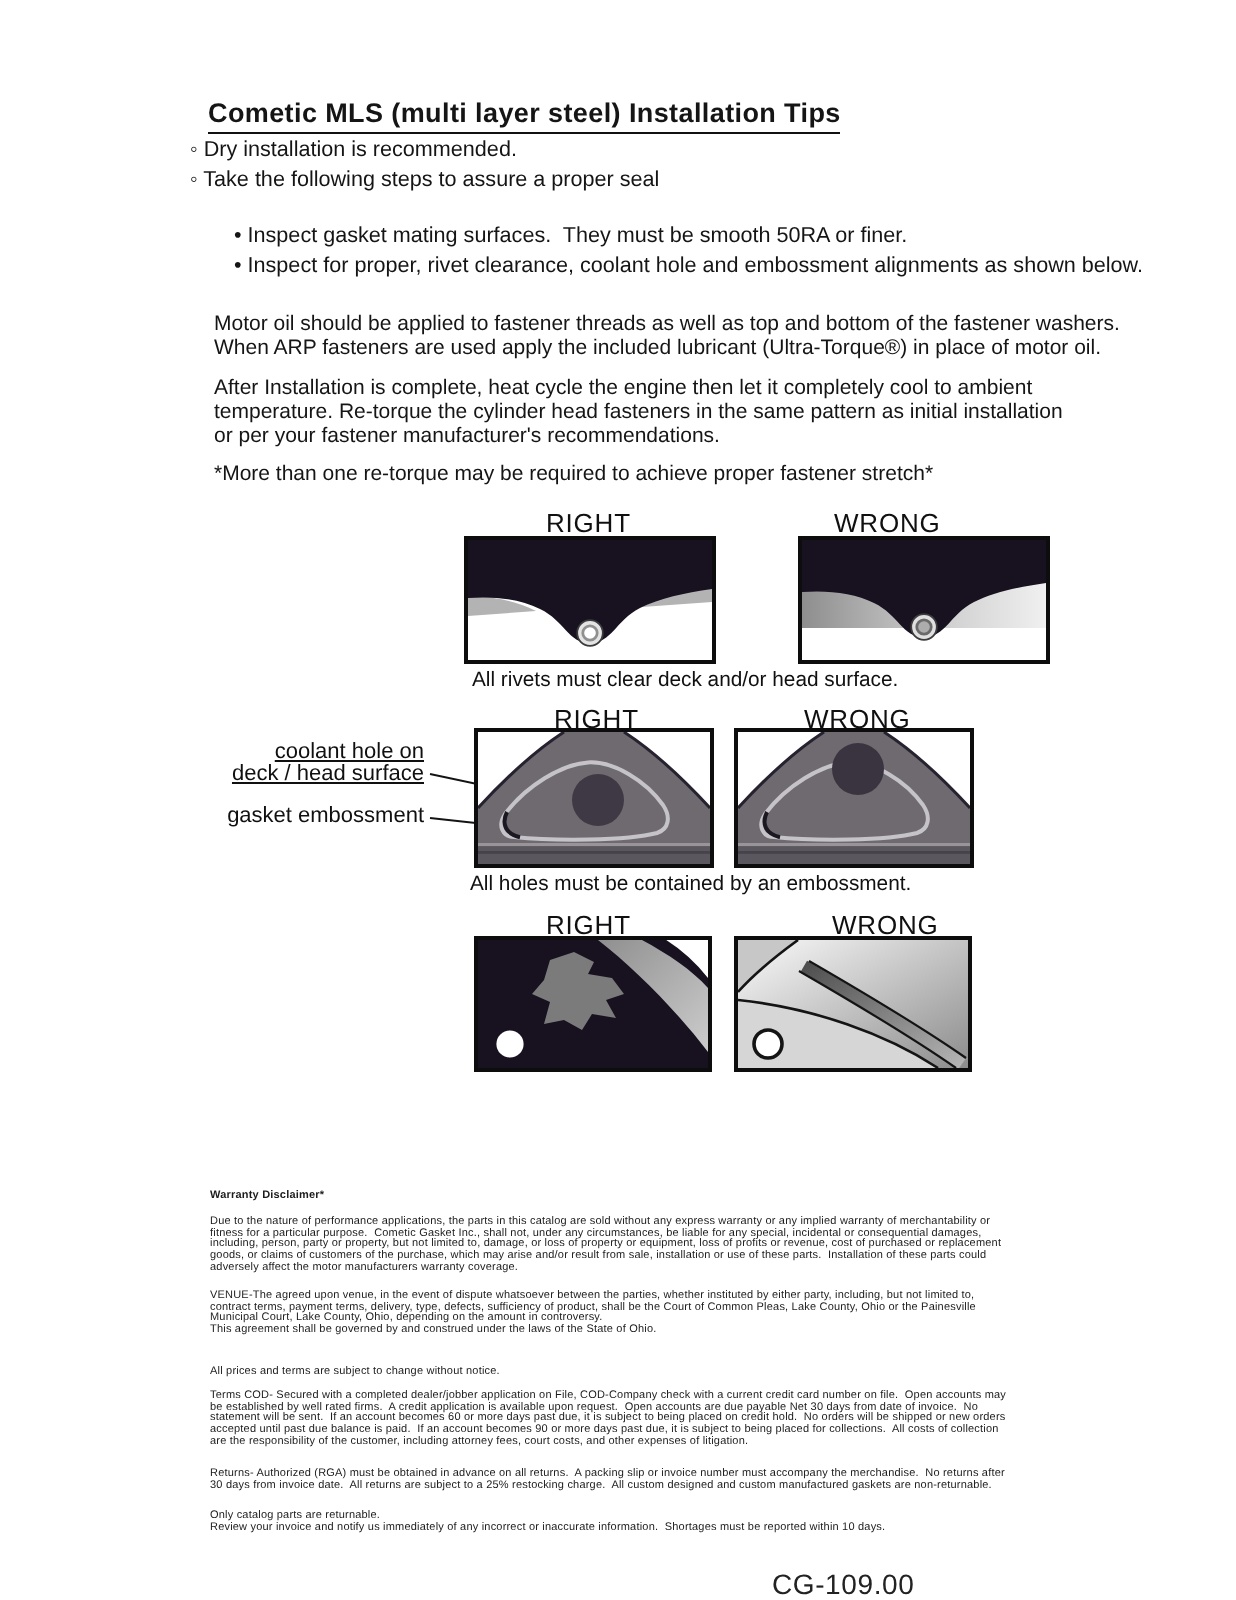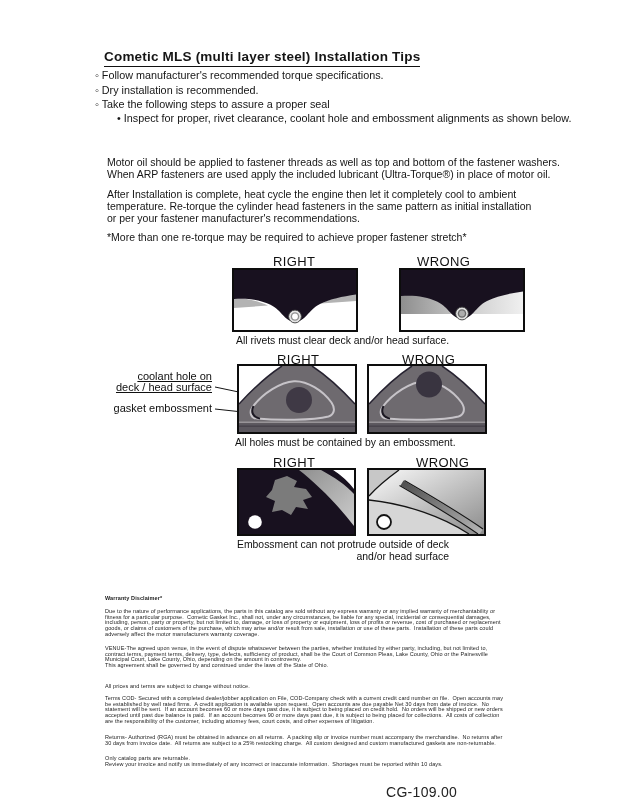--- a/index.html
+++ b/index.html
@@ -29,21 +29,21 @@
 
   .panel{border:2px solid #0d0d0d;background:#fff;line-height:0;}
   .panel svg{display:block;}
   #p1r{left:232px;top:244px;width:122px;height:60px;}
   #p1w{left:399px;top:244px;width:122px;height:60px;}
   #p2r{left:237px;top:340px;width:116px;height:66px;}
   #p2w{left:367px;top:340px;width:116px;height:66px;}
   #p3r{left:237px;top:444px;width:115px;height:64px;}
   #p3w{left:367px;top:444px;width:115px;height:64px;}
 
-  .caption{font-size:10.4px;line-height:12.4px;white-space:pre;color:#101010;text-align:right;}
+  .caption{font-size:10.4px;line-height:12.4px;white-space:pre;color:#101010;}
   #cap1{left:236px;top:311px;}
   #cap2{left:235px;top:413px;}
   #cap3{left:237px;top:515px;}
 
   .callout{font-size:11px;line-height:11px;text-align:right;width:105px;color:#101010;}
   #callout-coolant{left:107px;top:347px;text-decoration:underline;}
   #callout-emboss{left:107px;top:379px;}
   #leaders{left:120px;top:336px;width:180px;height:60px;}
 
   .legal{font-size:5.5px;line-height:5.7px;letter-spacing:0.1px;color:#1c1c1c;}
@@ -58,25 +58,25 @@
   #code{left:386px;top:760px;font-size:14px;letter-spacing:0.3px;color:#222;}
 </style>
 </head>
 <body>
 
 <div class="page">
 
   <div class="abs" id="title">Cometic MLS (multi layer steel) Installation Tips</div>
 
   <div class="abs body-lines lines" id="bullets">
-      <div>◦ Follow manufacturer's recommended torque specifications.</div>
       <div>◦ Dry installation is recommended.</div>
       <div>◦ Take the following steps to assure a proper seal</div>
     </div>
   <div class="abs body-lines lines" id="subbullets">
+      <div>• Inspect gasket mating surfaces.  They must be smooth 50RA or finer.</div>
       <div>• Inspect for proper, rivet clearance, coolant hole and embossment alignments as shown below.</div>
     </div>
 
   <div class="abs para lines" id="para1">
       <div>Motor oil should be applied to fastener threads as well as top and bottom of the fastener washers.</div>
       <div>When ARP fasteners are used apply the included lubricant (Ultra-Torque®) in place of motor oil.</div>
     </div>
   <div class="abs para lines" id="para2">
       <div>After Installation is complete, heat cycle the engine then let it completely cool to ambient</div>
       <div>temperature. Re-torque the cylinder head fasteners in the same pattern as initial installation</div>
@@ -198,21 +198,20 @@
       <path d="M0,0 H30 C19,8 8,17 0,26 Z" fill="#c7c7c7"></path>
       <path d="M30,0 H115 V64 H100 C74,47 38,34 0,30 L0,26 C8,17 19,8 30,0 Z" fill="url(#g3w)"></path>
       <path d="M30,0 C19,8 8,17 0,26" fill="none" stroke="#141414" stroke-width="1.3"></path>
       <path d="M0,30 C38,34 74,47 100,64" fill="none" stroke="#141414" stroke-width="1.3"></path>
       <path d="M33,13 C62,30 92,48 112,62" fill="none" stroke="url(#g3s)" stroke-width="6"></path>
       <path d="M30.5,15.5 C59,32 89,50 109,64" fill="none" stroke="#141414" stroke-width="1.1"></path>
       <path d="M35.5,10.5 C64,27 94,45 114,59" fill="none" stroke="#141414" stroke-width="1.1"></path>
       <circle cx="15" cy="52" r="7" fill="#ffffff" stroke="#141414" stroke-width="1.8"></circle>
     </svg>
   </div>
-  <div class="abs caption lines" id="cap3"><div>Embossment can not protrude outside of deck</div><div>and/or head surface</div></div>
 
   <div class="abs legal" id="lheading">Warranty Disclaimer*</div>
   <div class="abs legal lines" id="lp1">
       <div>Due to the nature of performance applications, the parts in this catalog are sold without any express warranty or any implied warranty of merchantability or</div>
       <div>fitness for a particular purpose.  Cometic Gasket Inc., shall not, under any circumstances, be liable for any special, incidental or consequential damages,</div>
       <div>including, person, party or property, but not limited to, damage, or loss of property or equipment, loss of profits or revenue, cost of purchased or replacement</div>
       <div>goods, or claims of customers of the purchase, which may arise and/or result from sale, installation or use of these parts.  Installation of these parts could</div>
       <div>adversely affect the motor manufacturers warranty coverage.</div>
     </div>
   <div class="abs legal lines" id="lp2">

